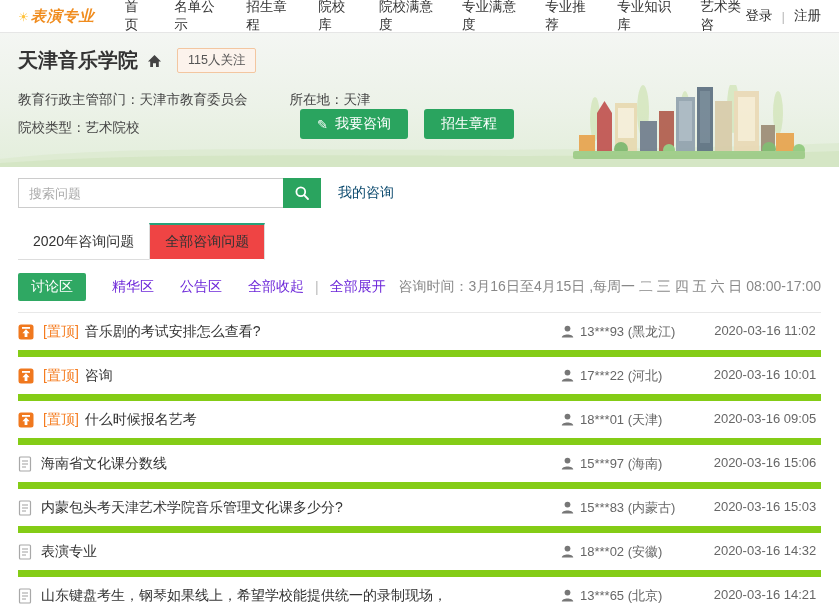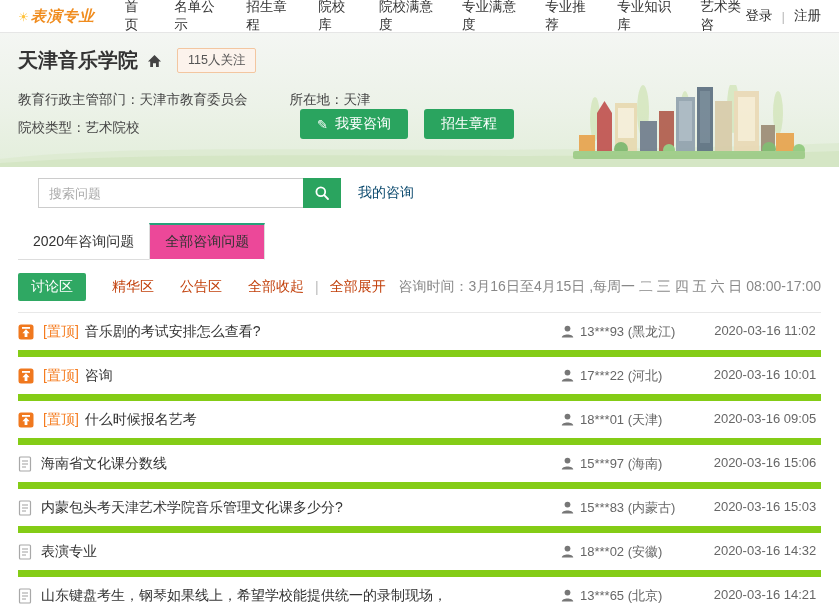--- a/index.html
+++ b/index.html
@@ -45,41 +45,41 @@
     font-family: inherit;
   }
   .btn-green .pencil { font-size: 13px; line-height: 1; }
   .city { position: absolute; right: 34px; bottom: 4px; z-index: 1; }
 
   
   .content { padding: 10px 18px 0; }
   .search-row { display: flex; align-items: center; margin-top: 1px; }
   .search-input {
     width: 265px; height: 30px; border: 1px solid #ccc; border-right: none;
-    padding: 0 10px; font-size: 13px; color: #4d7c0f; outline: none; font-family: inherit; margin-left: 20px;
+    padding: 0 10px; font-size: 13px; color: #4d7c0f; outline: none; font-family: inherit;
   }
   .search-input::placeholder { color: #aaa; }
   .search-btn {
     width: 38px; height: 30px; background: #2aa45f; border: none; cursor: pointer;
     display: flex; align-items: center; justify-content: center;
   }
   .my-consult { margin-left: 17px; font-size: 14px; color: #0c4a6e; }
 
   .tabs { display: flex; align-items: flex-end; margin-top: 15px; }
   .tab { font-size: 14px; color: #333; padding: 8px 15px; cursor: pointer; border-bottom: 1px solid #ddd; }
   .tab.active {
     border: 1px solid #ddd; border-bottom: 1px solid #fff;
-    border-top: 2px solid #27a17a; background: #ec4899; 
+    border-top: 2px solid #27a17a; background: #ef4444; 
   }
 
   .filter-row { position: relative; display: flex; align-items: center; margin-top: 13px; font-size: 14px; color: #555; }
   .pill {
     background: #2fa863; color: #fff; padding: 5px 13px; border-radius: 2px; cursor: pointer;
   }
-  .flink { margin-left: 26px; color: #c2410c; }
+  .flink { margin-left: 26px; color: #6d28d9; }
   .fsep { margin: 0 11px; color: #bbb; }
   .flink.tight { margin-left: 0; }
   .consult-time { position: absolute; right: 0; color: #888; font-size: 14px; }
 
   .q-list { margin-top: 11px; border-top: 1px solid #e8e8e8; }
   .q-row { display: flex; align-items: center; height: 44px; border-bottom: 7px solid #84cc16; font-size: 14px; }
   .q-icon { display: flex; margin-right: 9px; flex: none; }
   .pin-label { color: #f57c1f; margin-right: 6px; flex: none; }
   .q-title { color: #333; flex: 1; overflow: hidden; white-space: nowrap; text-overflow: ellipsis; }
   .q-user { display: flex; align-items: center; gap: 6px; width: 142px; flex: none; color: #666; font-size: 13px; }

